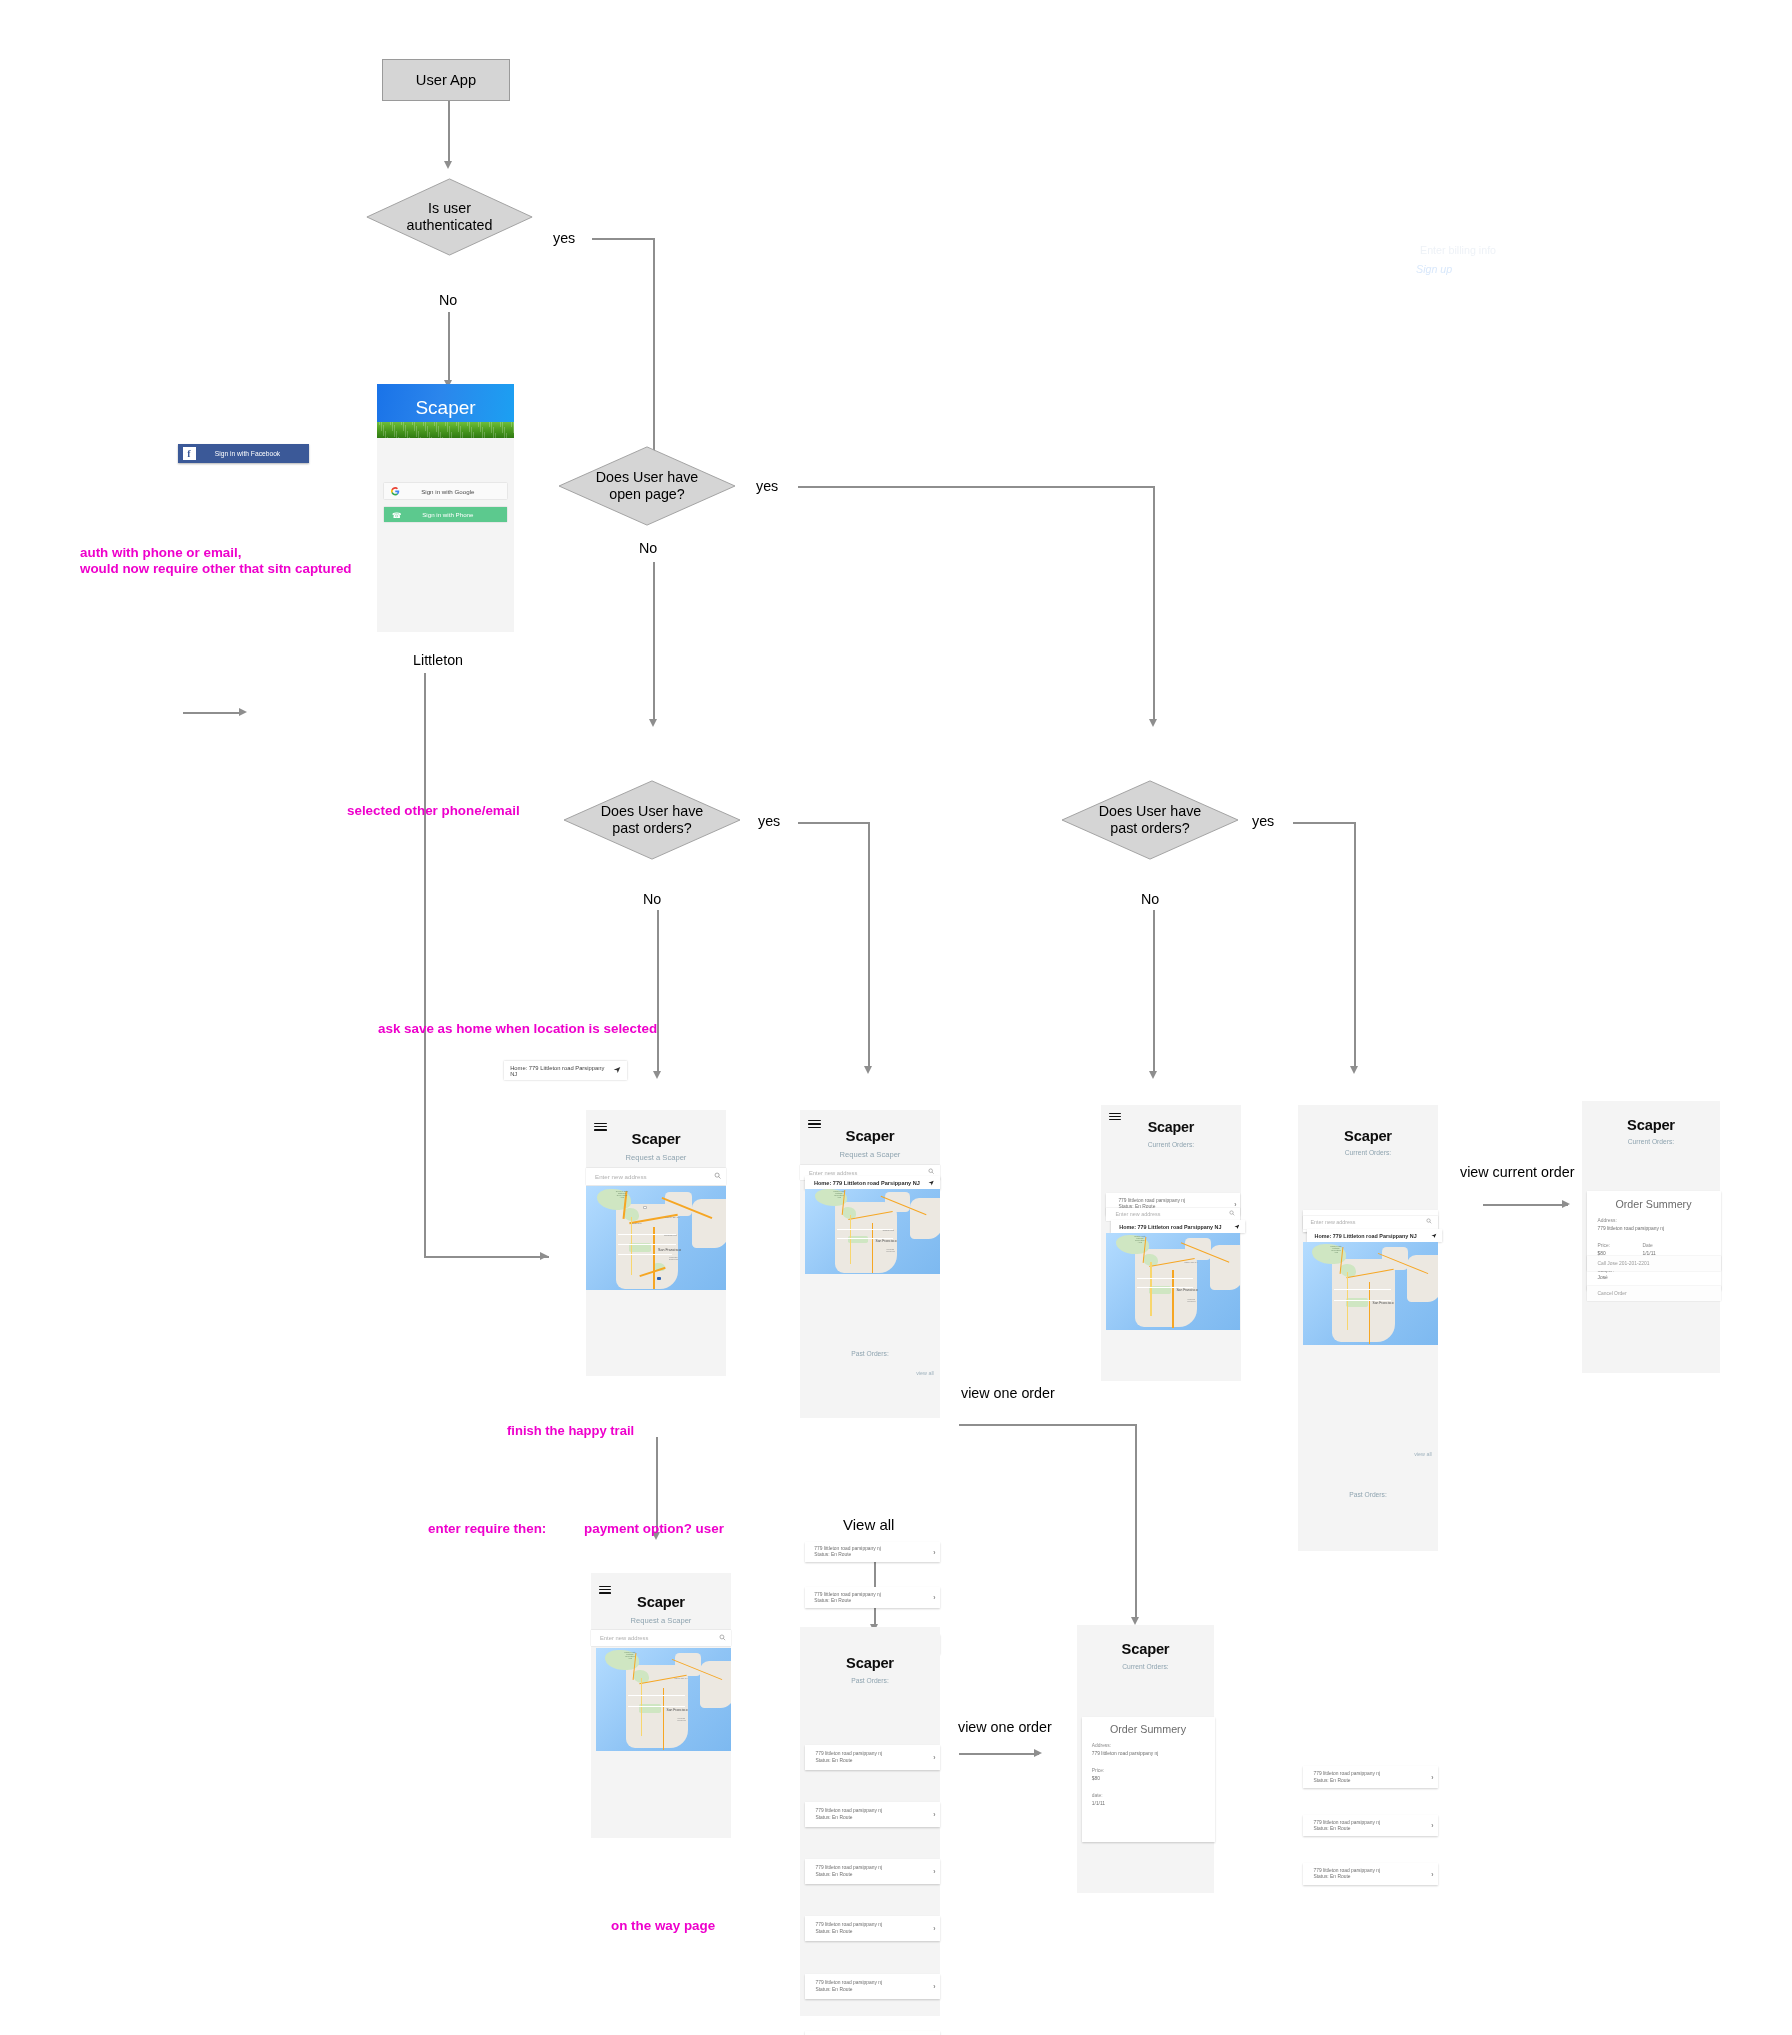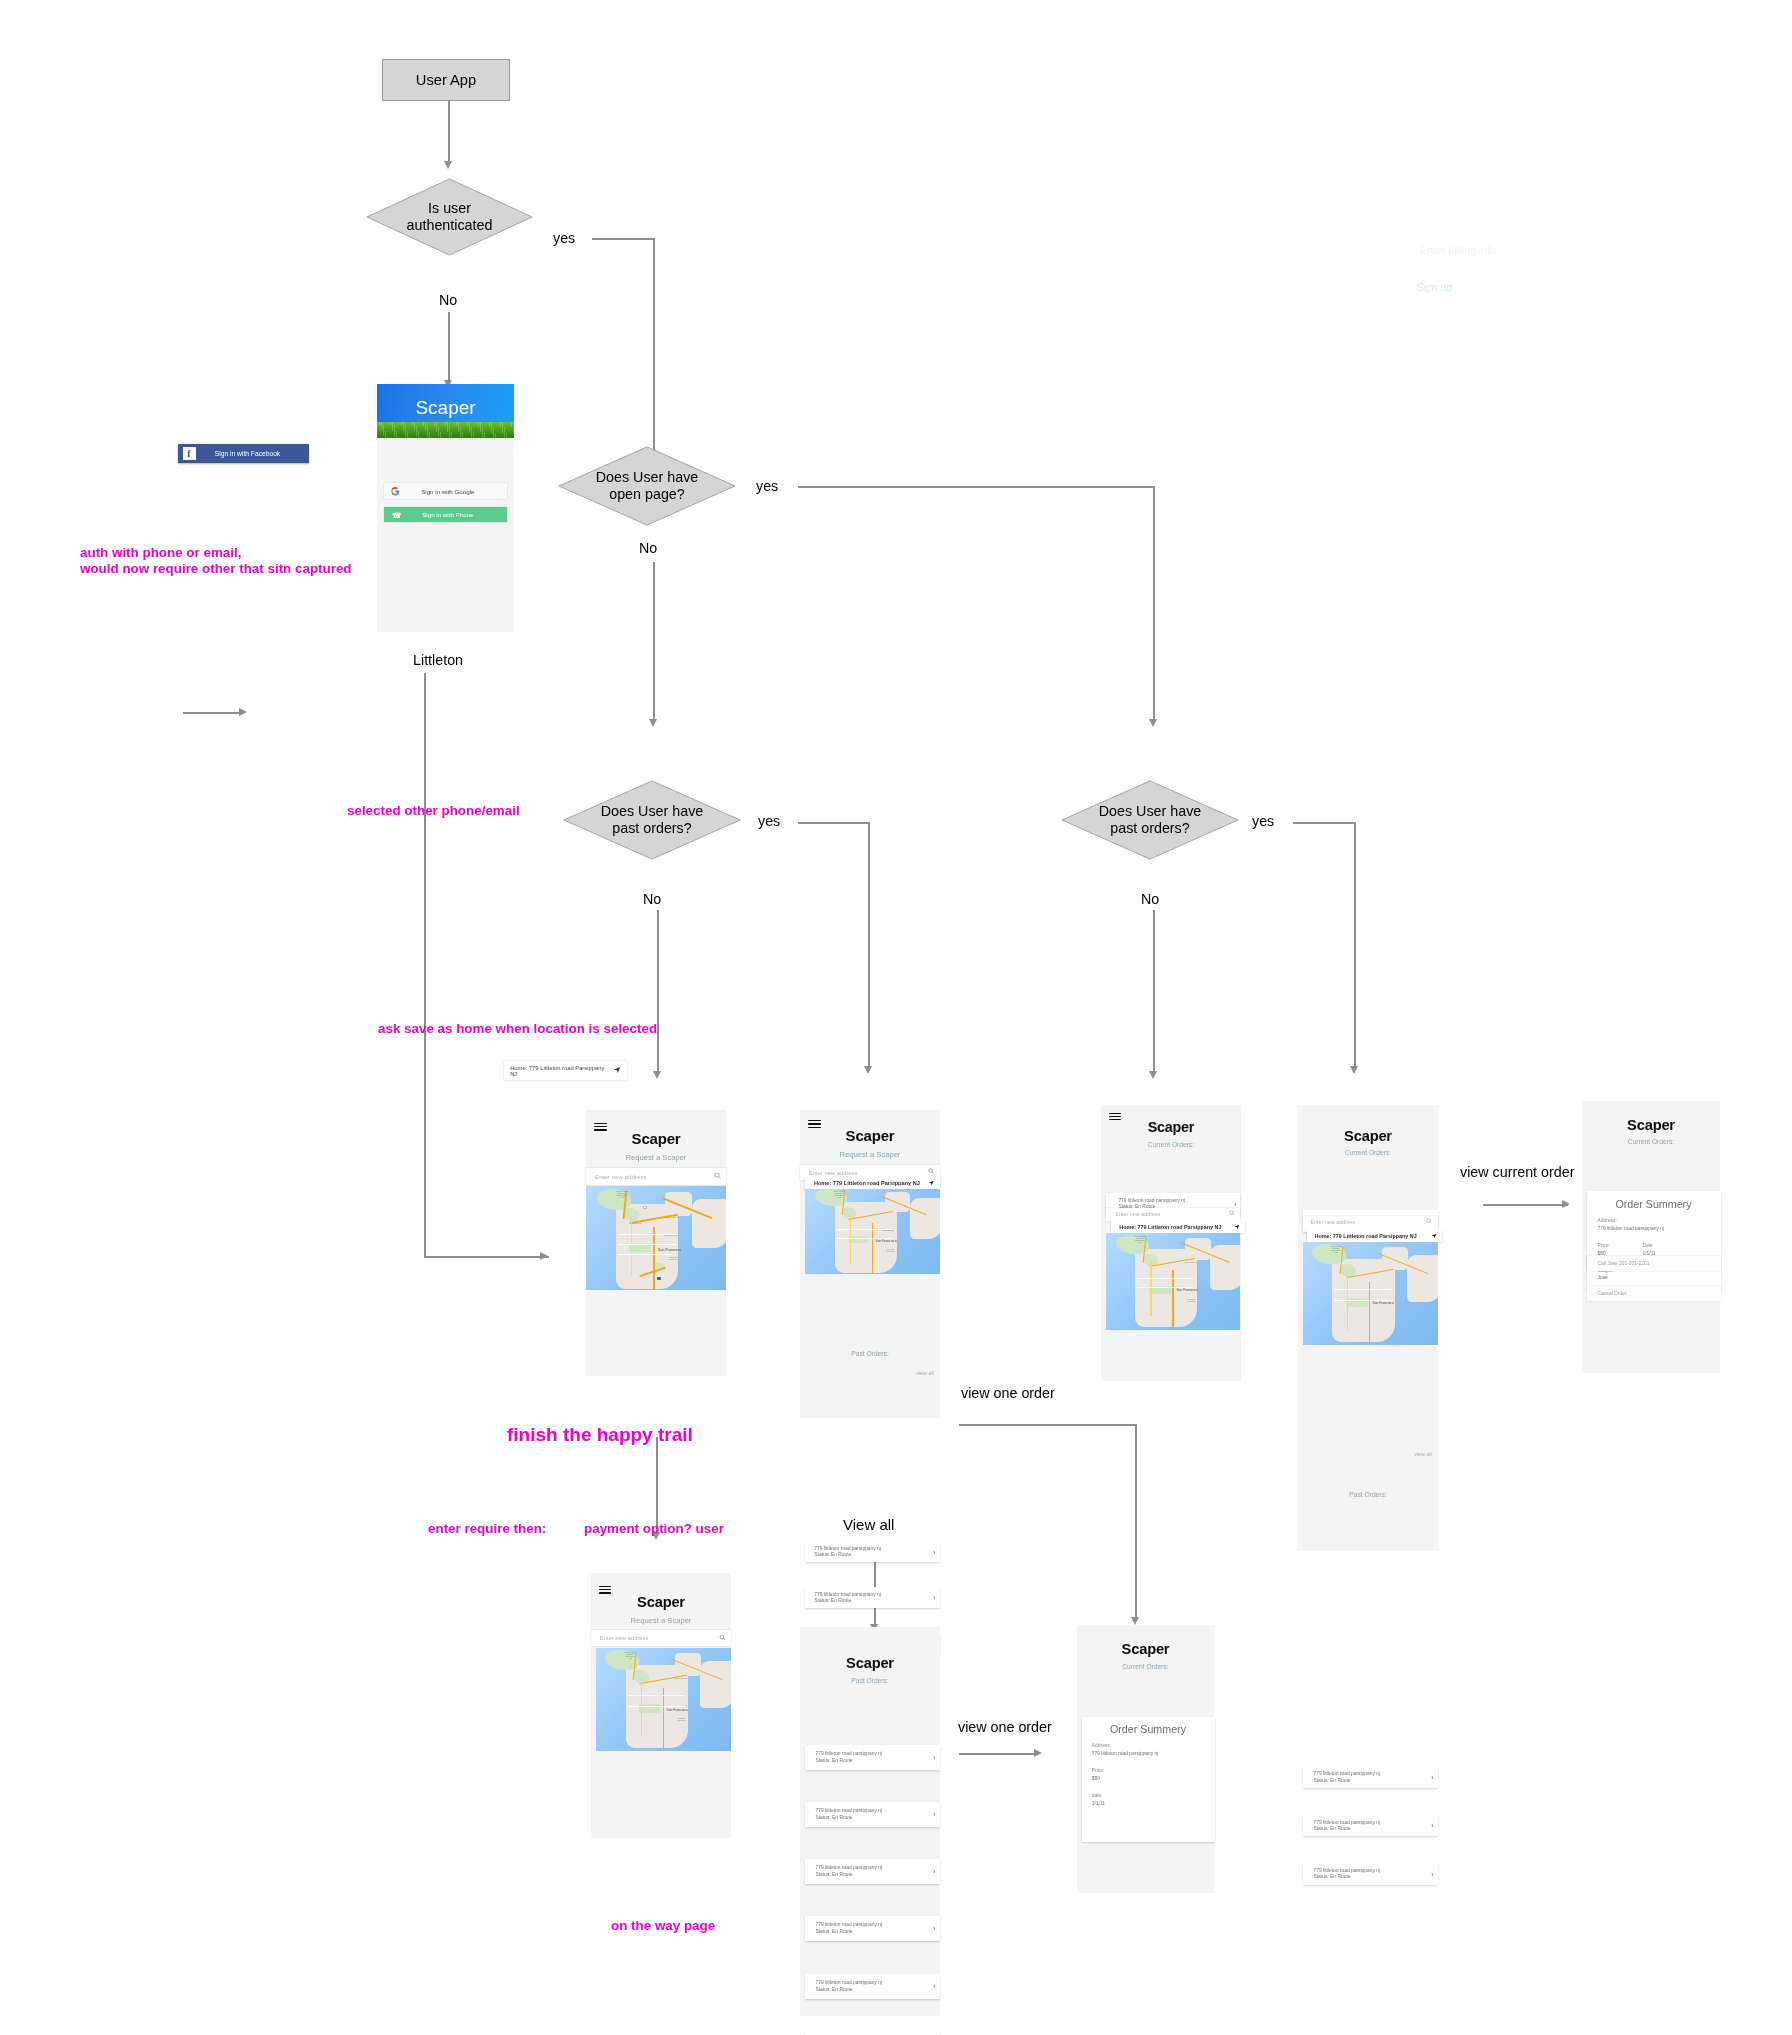--- a/index.html
+++ b/index.html
@@ -226,31 +226,31 @@
 <div class="arrow-r" style="left:1034px; top:1749px;"></div>
 
 <div class="edge-label" style="left:1460px; top:1164px;">view current order</div>
 <div class="line-h" style="left:1483px; top:1204px; width:85px;"></div>
 <div class="arrow-r" style="left:1562px; top:1200px;"></div>
 
 <div class="note" style="left:80px; top:545px; font-size:13.4px;">auth with phone or email,
 would now require other that sitn captured</div>
 <div class="note" style="left:347px; top:803px; font-size:13.4px;">selected other phone/email</div>
 <div class="note" style="left:378px; top:1021px; font-size:13.4px;">ask save as home when location is selected</div>
-<div class="note" style="left:507px; top:1423px; font-size:19px;">finish the happy trail</div>
+<div class="note" style="left:507px; top:1423px; font-size:13px;">finish the happy trail</div>
 <div class="note" style="left:428px; top:1521px; font-size:13.4px;">enter require then:</div>
 <div class="note" style="left:584px; top:1521px; font-size:13.4px;">payment option? user</div>
 <div class="note" style="left:603px; top:1630px; font-size:15px;">address selected</div>
 <div class="note" style="left:612px; top:1777px; font-size:13.4px; text-align:center;">show estimate
 payment method
 confirmation</div>
 <div class="note" style="left:611px; top:1918px; font-size:13.4px;">on the way page</div>
 
 <div class="faint" style="left:1420px; top:244px; font-size:10.7px; color:#eef2f7;">Enter billing info</div>
-<div class="faint" style="left:1416px; top:281px; font-size:10.7px; color:#d9e8fb;font-style:italic;">Sign up</div>
+<div class="faint" style="left:1416px; top:263px; font-size:10.7px; color:#d9e8fb;font-style:italic;">Sign up</div>
 
 <div class="btn-fb" style="left:178px; top:444px; width:131px; height:19px;">
   <span class="abs" style="left:4.5px; top:3.1px; width:13px; height:13px; background:#fff; display:flex; align-items:center; justify-content:center; color:#3b5998; font-weight:bold; font-size:9.8px; font-family:'Liberation Serif', serif;">f</span>
   <span class="btn-label" style="font-size:6.7px; padding-left:8px;">Sign in with Facebook</span>
 </div>
 
 <div class="phone" style="left:377px; top:384px; width:137px; height:248px;">
   <div class="splash-hero" style="height:54px;">
     <div class="splash-logo" style="top:12.5px; font-size:19px;">Scaper</div>
     <div class="splash-grass" style="height:16px;"></div>

